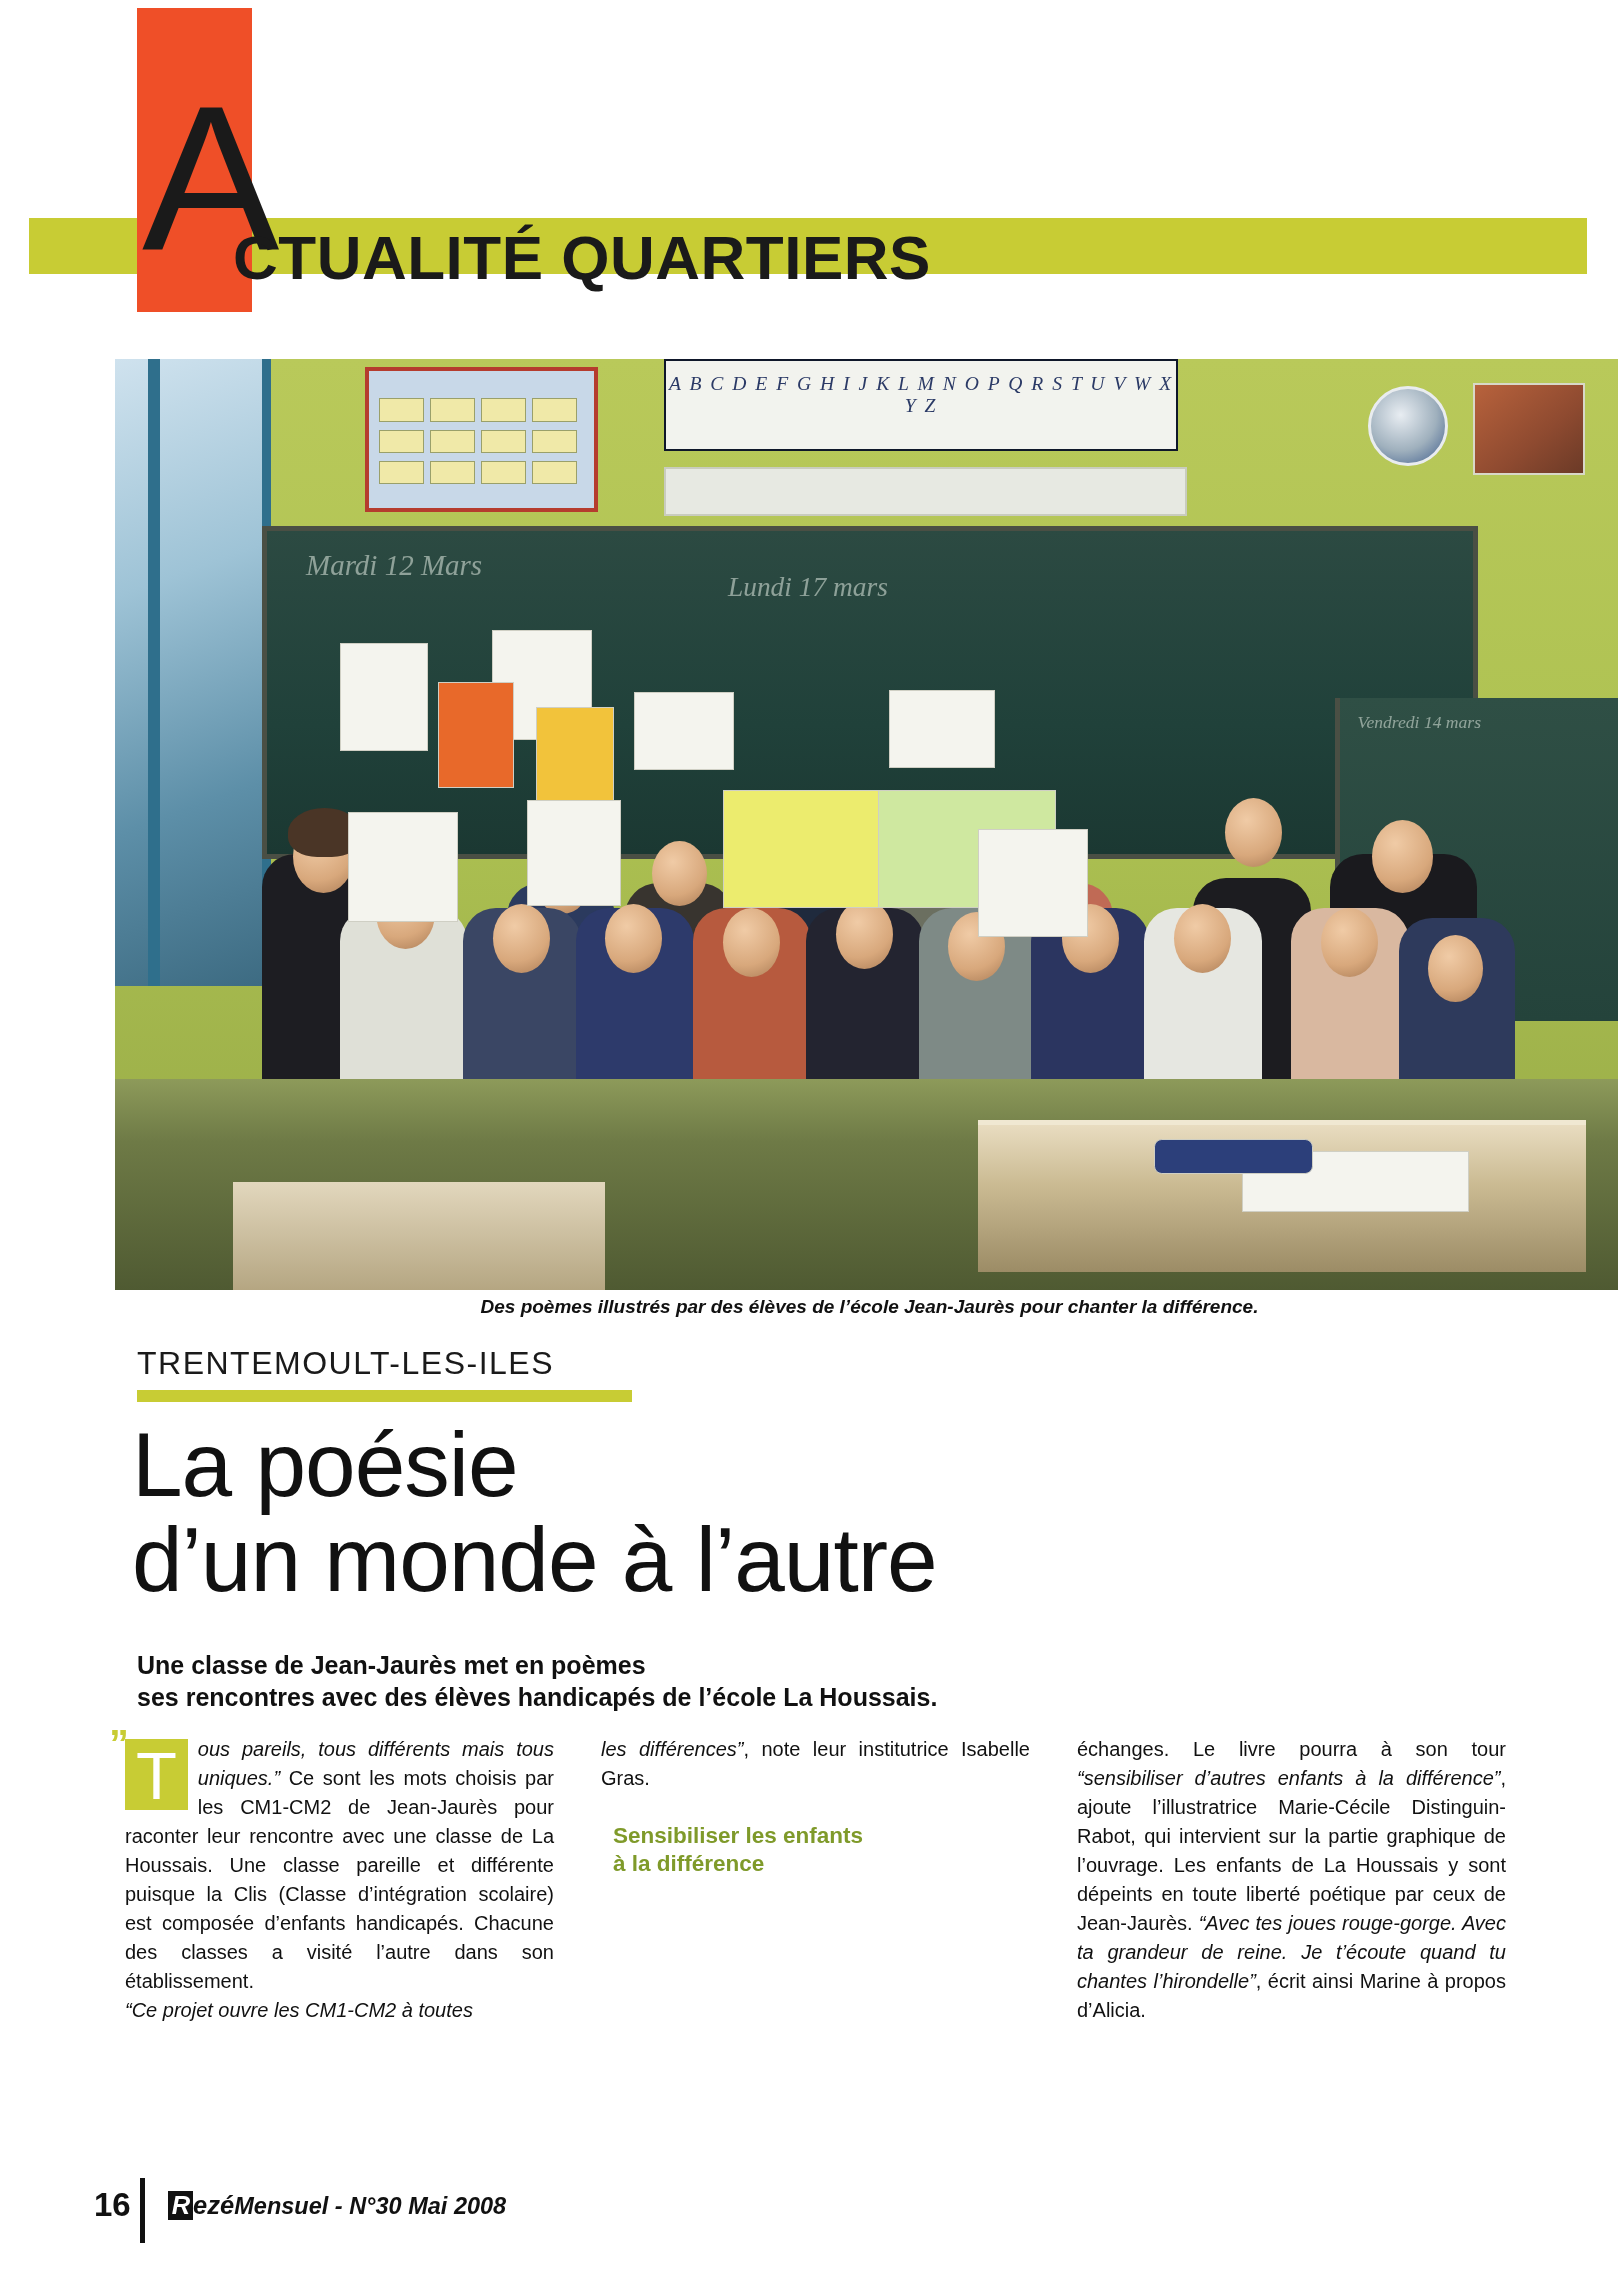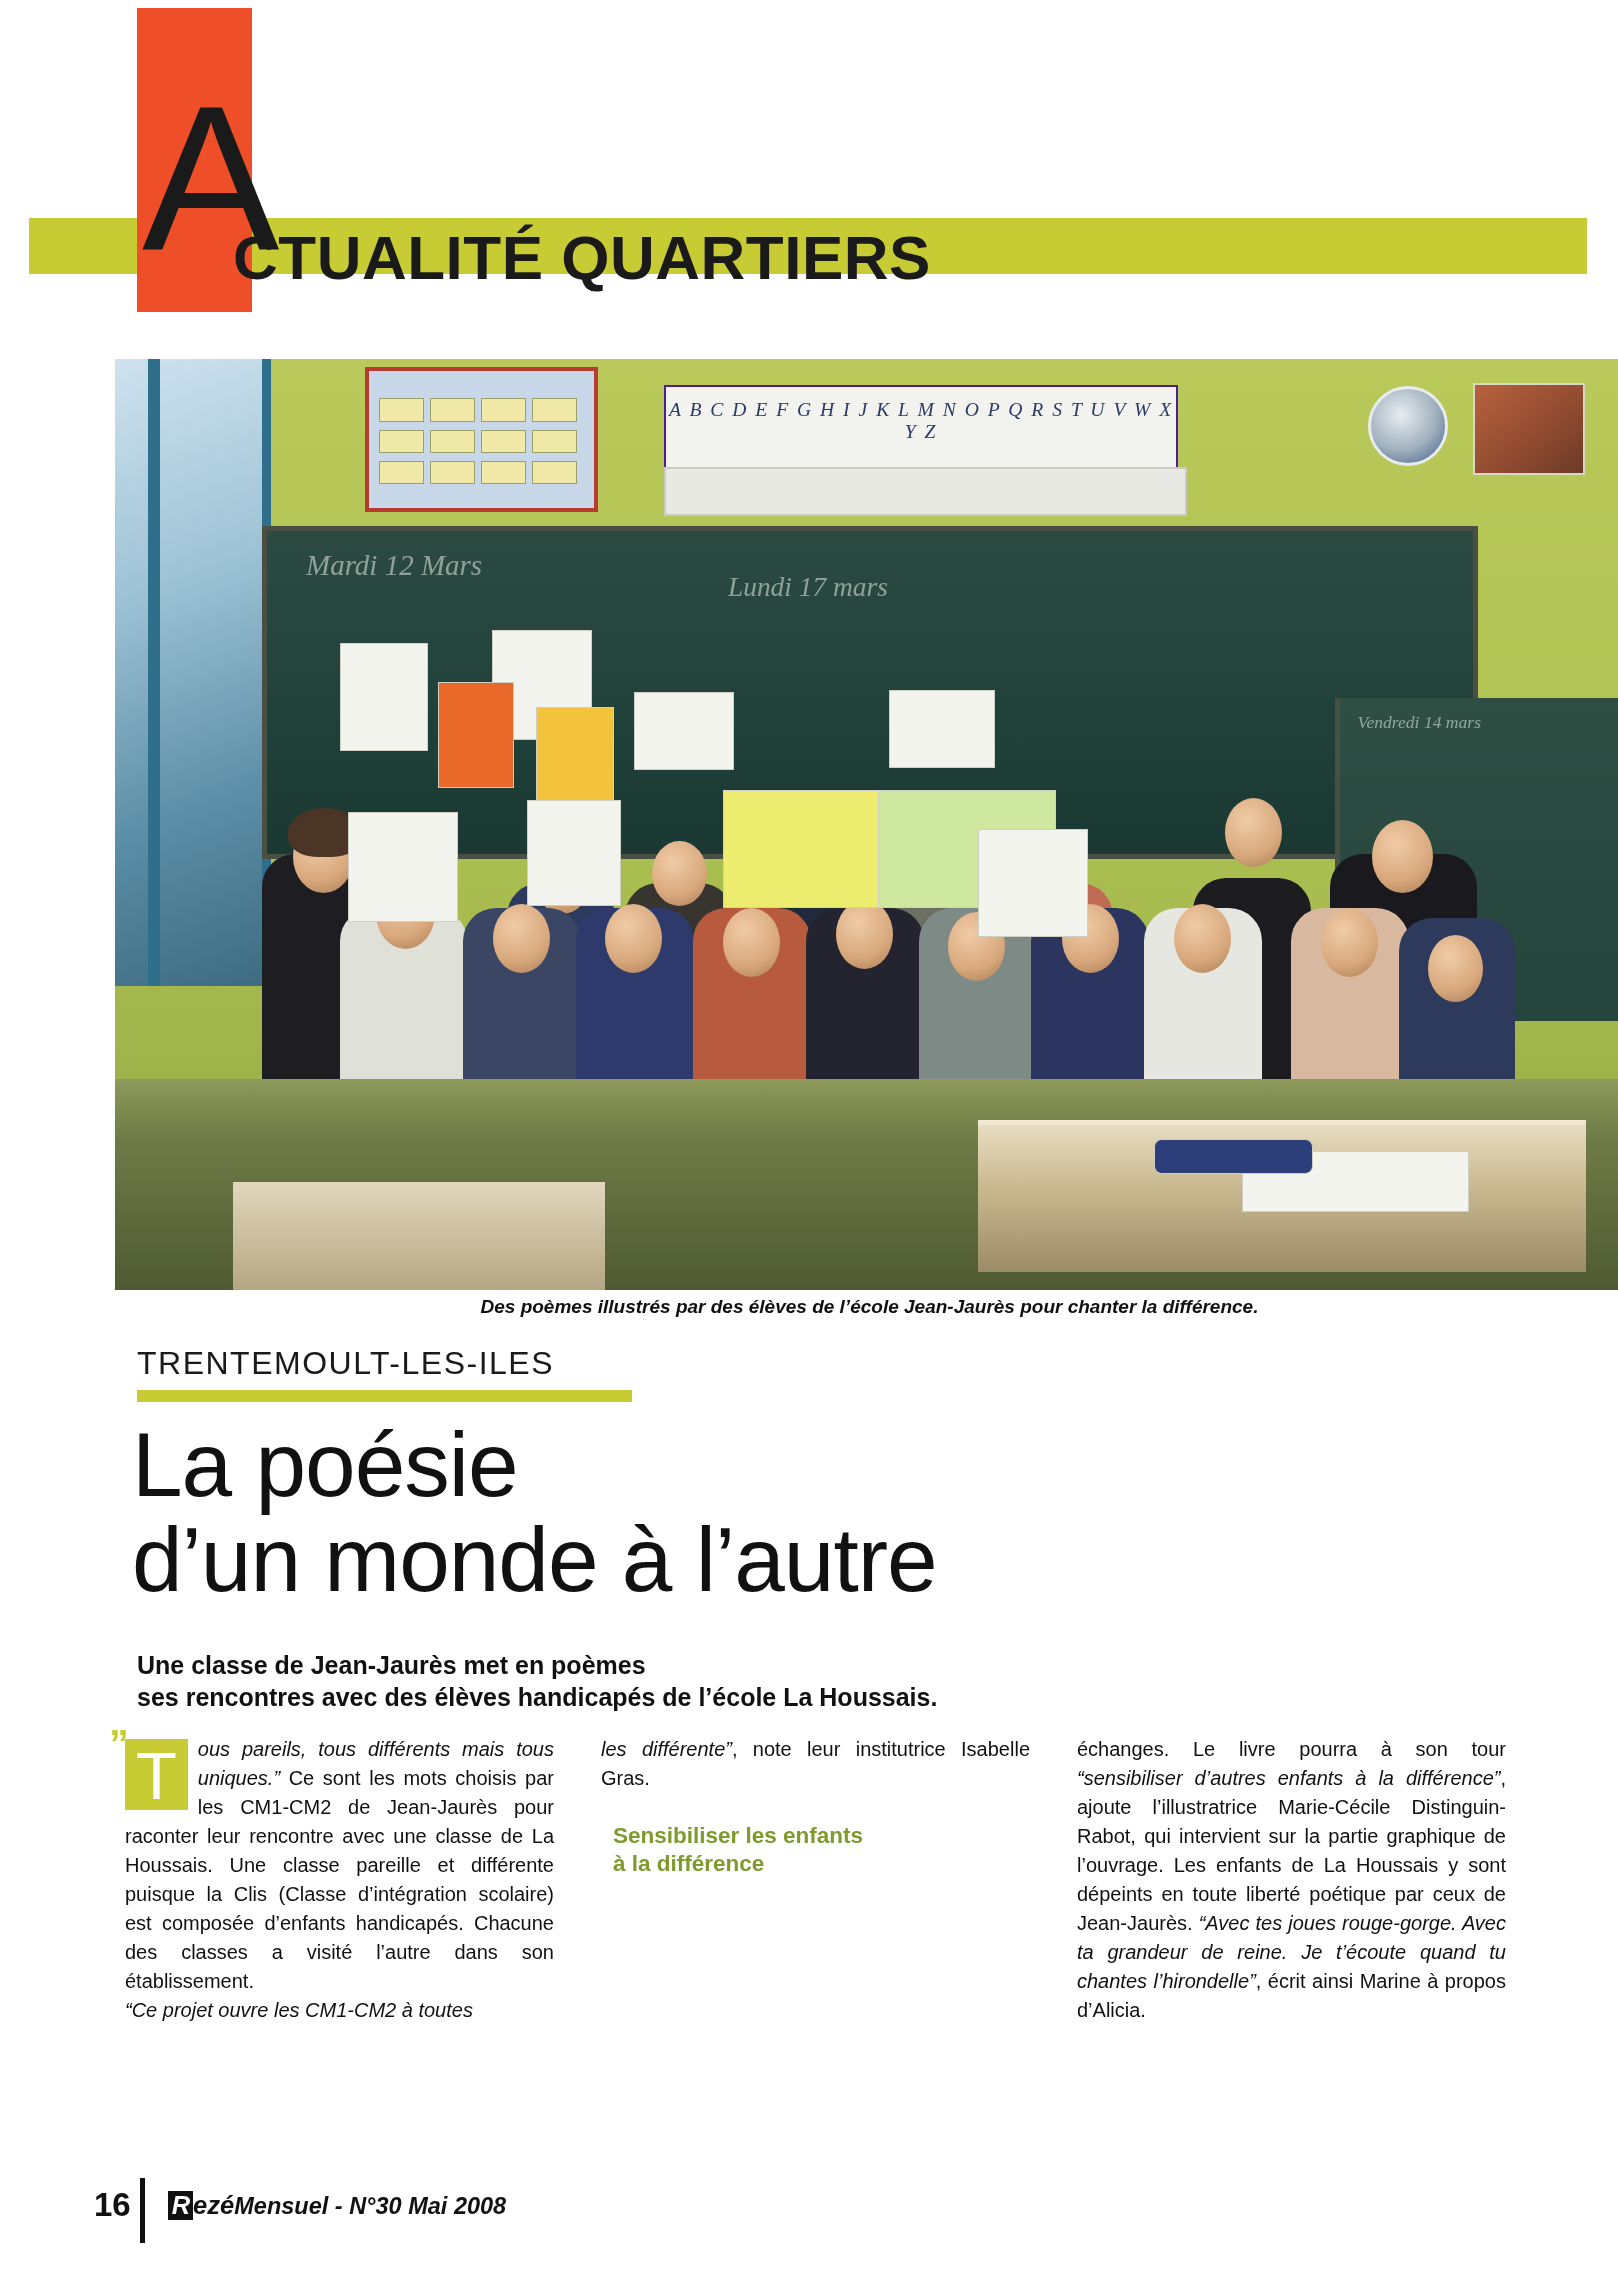--- a/index.html
+++ b/index.html
@@ -99,22 +99,22 @@
   }
   .ph-chalk {
     position: absolute;
     color: rgba(225,235,225,0.55);
     font-family: "Liberation Serif", serif;
     font-style: italic;
     font-size: 29px;
     white-space: nowrap;
   }
   .ph-alphabet {
-    position: absolute; left: 549px; top: 26px; width: 510px; height: 88px;
-    background: #f2f3ee; border: 2px solid #4c1d95;
+    position: absolute; left: 549px; top: 0; width: 510px; height: 88px;
+    background: #f2f3ee; border: 2px solid #0f172a;
   }
   .ph-alphabet span {
     display:block; text-align:center; font-family:"Liberation Serif", serif; font-style: italic;
     color:#2b3a66; font-size: 19.6px; letter-spacing: 2px; margin-top: 11.8px;
   }
   .ph-board-top {
     position: absolute; left: 549px; top: 108px; width: 519px; height: 45px;
     background: #e7e9e2; border: 2px solid #c9ccbe;
   }
   .ph-poster {
@@ -430,21 +430,21 @@
   <div class="col">
     <div class="dropcap-wrap">
       <span class="quote-mark">”</span>
       <span class="dropcap">T</span>
       <p><span class="ital">ous pareils, tous différents mais tous uniques.”</span><span> Ce sont les mots choisis par les CM1-CM2 de Jean-Jaurès pour raconter leur rencontre avec une classe de La Houssais. Une classe pareille et différente puisque la Clis (Classe d’intégration scolaire) est composée d’enfants handicapés. Chacune des classes a visité l’autre dans son établissement.</span></p>
     </div>
     <p class="ital" style="margin-top:0">“Ce projet ouvre les CM1-CM2 à toutes</p>
   </div>
 
   <div class="col">
-    <p><span class="ital">les différente”</span><span>, note leur institutrice Isabelle Gras.</span></p>
+    <p><span class="ital">les différences”</span><span>, note leur institutrice Isabelle Gras.</span></p>
     <div class="subhead">
       <div>Sensibiliser les enfants</div>
       <div>à la différence</div>
     </div>
   </div>
 
   <div class="col">
     <p><span>échanges. Le livre pourra à son tour </span><span class="ital">“sensibiliser d’autres enfants à la différence”</span><span>, ajoute l’illustratrice Marie-Cécile Distinguin-Rabot, qui intervient sur la partie graphique de l’ouvrage. Les enfants de La Houssais y sont dépeints en toute liberté poétique par ceux de Jean-Jaurès. </span><span class="ital">“Avec tes joues rouge-gorge. Avec ta grandeur de reine. Je t’écoute quand tu chantes l’hirondelle”</span><span>, écrit ainsi Marine à propos d’Alicia.</span></p>
   </div>
 

